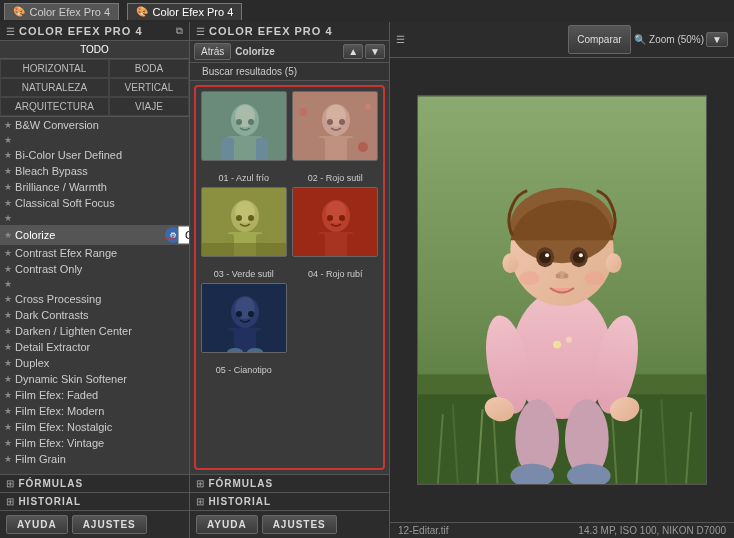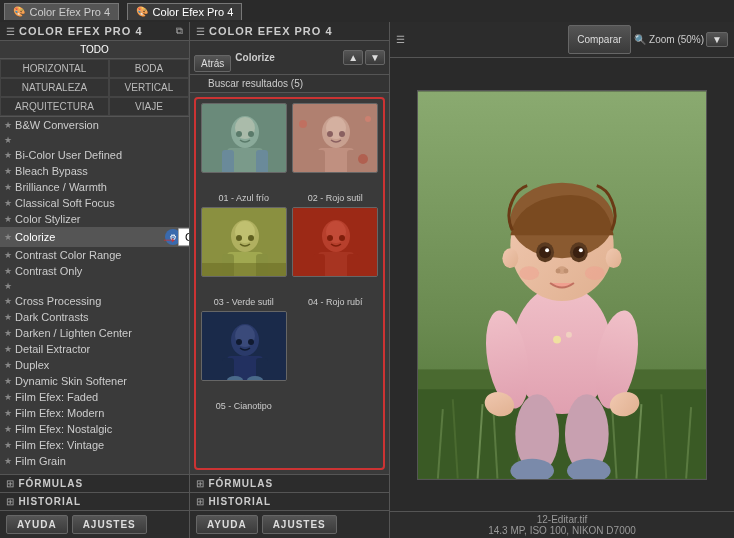--- a/index.html
+++ b/index.html
@@ -242,21 +242,20 @@
       gap: 4px;
     }
     .nav-back {
       background: linear-gradient(to bottom, #555, #3a3a3a);
       border: 1px solid #666;
       color: #ddd;
       padding: 2px 6px;
       cursor: pointer;
       font-size: 10px;
       border-radius: 2px;
-      margin-top: 12px;
     }
     .nav-breadcrumb {
       color: #ccc;
       font-size: 10px;
       font-weight: bold;
     }
     .nav-arrows {
       margin-left: auto;
       display: flex;
       gap: 2px;
@@ -267,21 +266,21 @@
       color: #ddd;
       padding: 1px 4px;
       cursor: pointer;
       font-size: 10px;
       border-radius: 2px;
     }
 
     .search-bar {
       background: #333;
       border-bottom: 1px solid #555;
-      padding: 3px 18px;
+      padding: 3px 12px;
       display: flex;
       align-items: center;
     }
     .search-label {
       color: #ccc;
       font-size: 10px;
     }
 
     
     .thumb-grid {
@@ -311,21 +310,21 @@
       height: 70px;
       border: 1px solid #666;
       overflow: hidden;
       position: relative;
       border-radius: 2px;
     }
     .thumb-label {
       color: #ccc;
       font-size: 9px;
       text-align: right;
-      margin-top: 20px;
+      margin-top: 12px;
     }
 
     
     .right-panel {
       flex: 1;
       background: #3a3a3a;
       display: flex;
       flex-direction: column;
     }
 
@@ -379,21 +378,20 @@
       overflow: hidden;
     }
 
     .image-footer {
       background: #2c2c2c;
       border-top: 1px solid #555;
       padding: 2px 8px;
       display: flex;
       justify-content: space-between;
       align-items: center;
-      flex-direction: column;
     }
     .image-info {
       color: #999;
       font-size: 10px;
     }
 
     
     ::-webkit-scrollbar { width: 8px; height: 8px; }
     ::-webkit-scrollbar-track { background: #2a2a2a; }
     ::-webkit-scrollbar-thumb { background: #555; border-radius: 4px; }
@@ -453,34 +451,33 @@
       <div class="filter-item">
         <span class="filter-star">★</span>
         <span class="filter-name">Brilliance / Warmth</span>
       </div>
       <div class="filter-item">
         <span class="filter-star">★</span>
         <span class="filter-name">Classical Soft Focus</span>
       </div>
       <div class="filter-item">
         <span class="filter-star">★</span>
-        <span class="filter-name">Color Stylizer</span>
       </div>
       <div class="filter-item selected colorize-indicator" style="position:relative;">
         <span class="filter-star">★</span>
         <span class="filter-name">Colorize</span>
         <span class="colorize-badge">⚙</span>
         <div style="position:absolute; left:160px; top:50%; transform:translateY(-50%); display:flex; align-items:center; z-index:20; pointer-events:none;">
           <span style="color:#cc3333; font-size:18px; line-height:1;">→</span>
           <div style="background:#fff; color:#000; border:1px solid #aaa; padding:2px 6px; font-size:11px; border-radius:1px; white-space:nowrap; margin-left:0;">Colorize</div>
         </div>
       </div>
       <div class="filter-item">
         <span class="filter-star">★</span>
-        <span class="filter-name">Contrast Color Range</span>
+        <span class="filter-name">Contrast Efex Range</span>
       </div>
       <div class="filter-item">
         <span class="filter-star">★</span>
         <span class="filter-name">Contrast Only</span>
       </div>
       <div class="filter-item">
         <span class="filter-star">★</span>
       </div>
       <div class="filter-item">
         <span class="filter-star">★</span>

